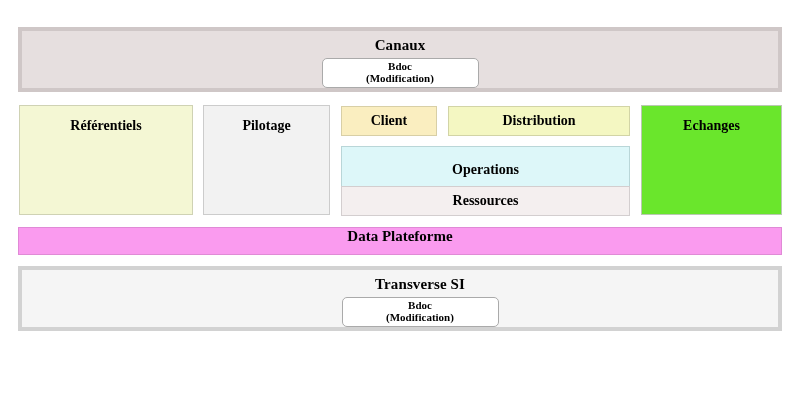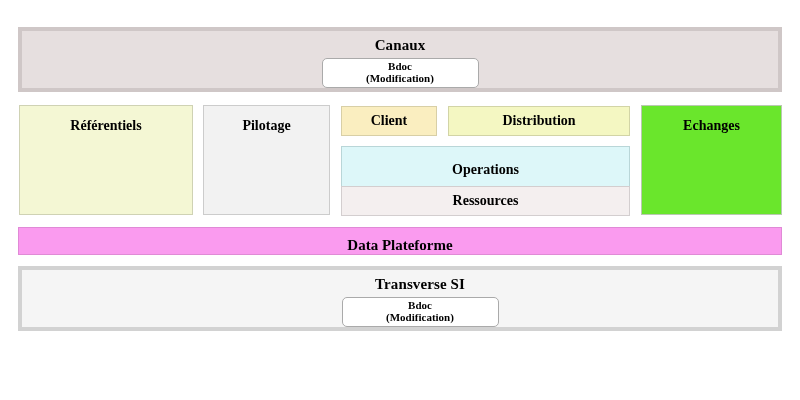--- a/index.html
+++ b/index.html
@@ -169,21 +169,21 @@
   #band-data-plateforme {
     position: absolute;
     left: 18px;
     top: 227px;
     width: 764px;
     height: 28px;
     box-sizing: border-box;
     background: #fa9bef;
     border: 1px solid #e08ad6;
     display: flex;
-    align-items: flex-end;
+    align-items: flex-start;
     justify-content: center;
   }
   #band-data-plateforme .block-label {
     margin-top: 0;
     font-size: 15px;
   }
 </style>
 </head>
 <body>
 

